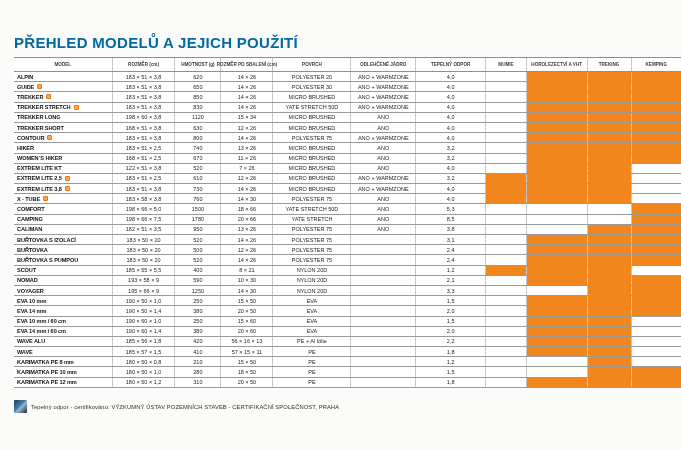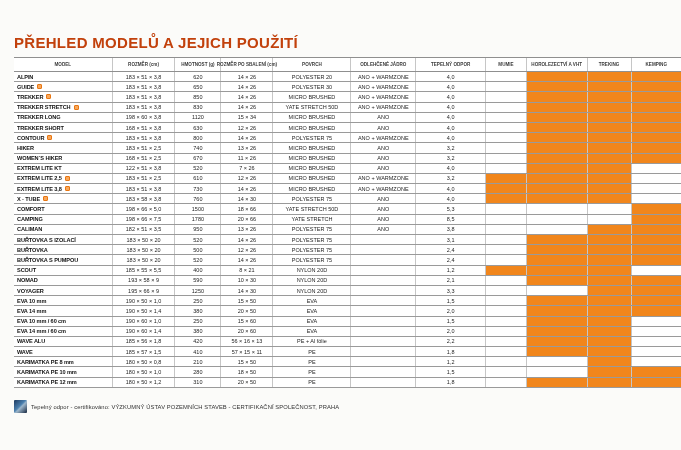--- a/index.html
+++ b/index.html
@@ -6,21 +6,21 @@
   html,body { width:681px; height:450px; }
   body {
     background:#fbfbf9;
     font-family:"Liberation Sans", sans-serif;
     position:relative;
     overflow:hidden;
   }
   .title{
     position:absolute; left:14px; top:34px;
     font-size:15px; font-weight:bold; letter-spacing:.3px;
-    color:#c2410c;
+    color:#0369a1;
   }
   .table{
     position:absolute; left:14px; top:57px; width:667px;
     border-top:1px solid #8f8f8f;
     background:#fff;
   }
   .tr{ display:flex; height:10.2px; border-bottom:1px solid #9a9a9a; align-items:stretch; }
   .tr.head{ height:14px; border-bottom:1px solid #8f8f8f; }
   .td{
     border-right:1px solid #c6c6c6;

